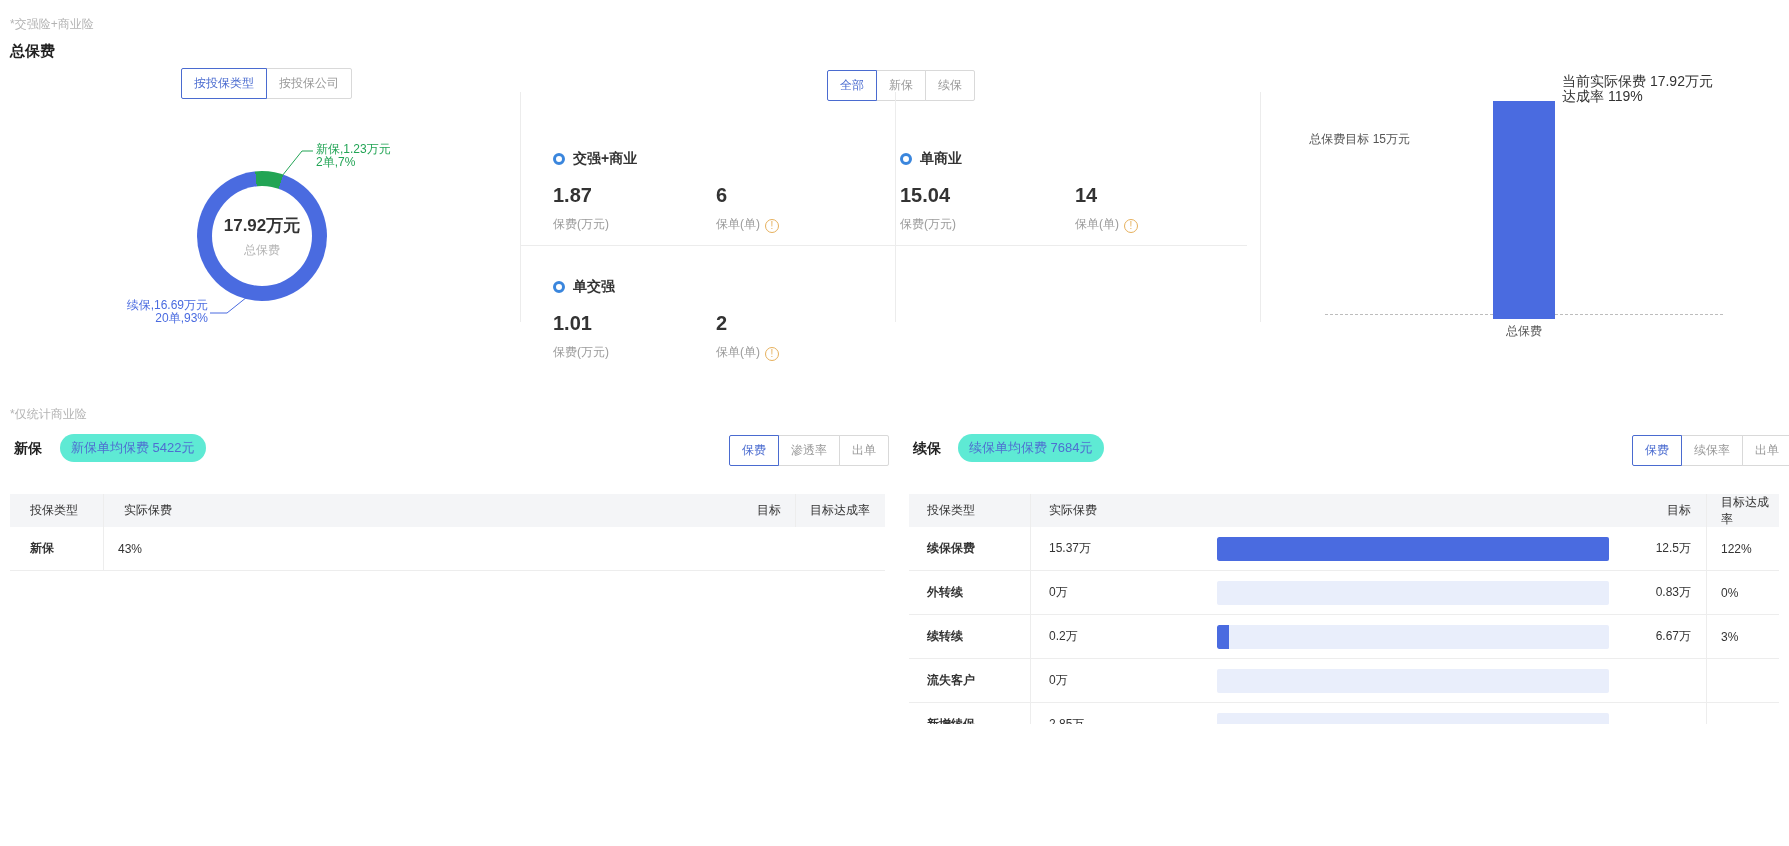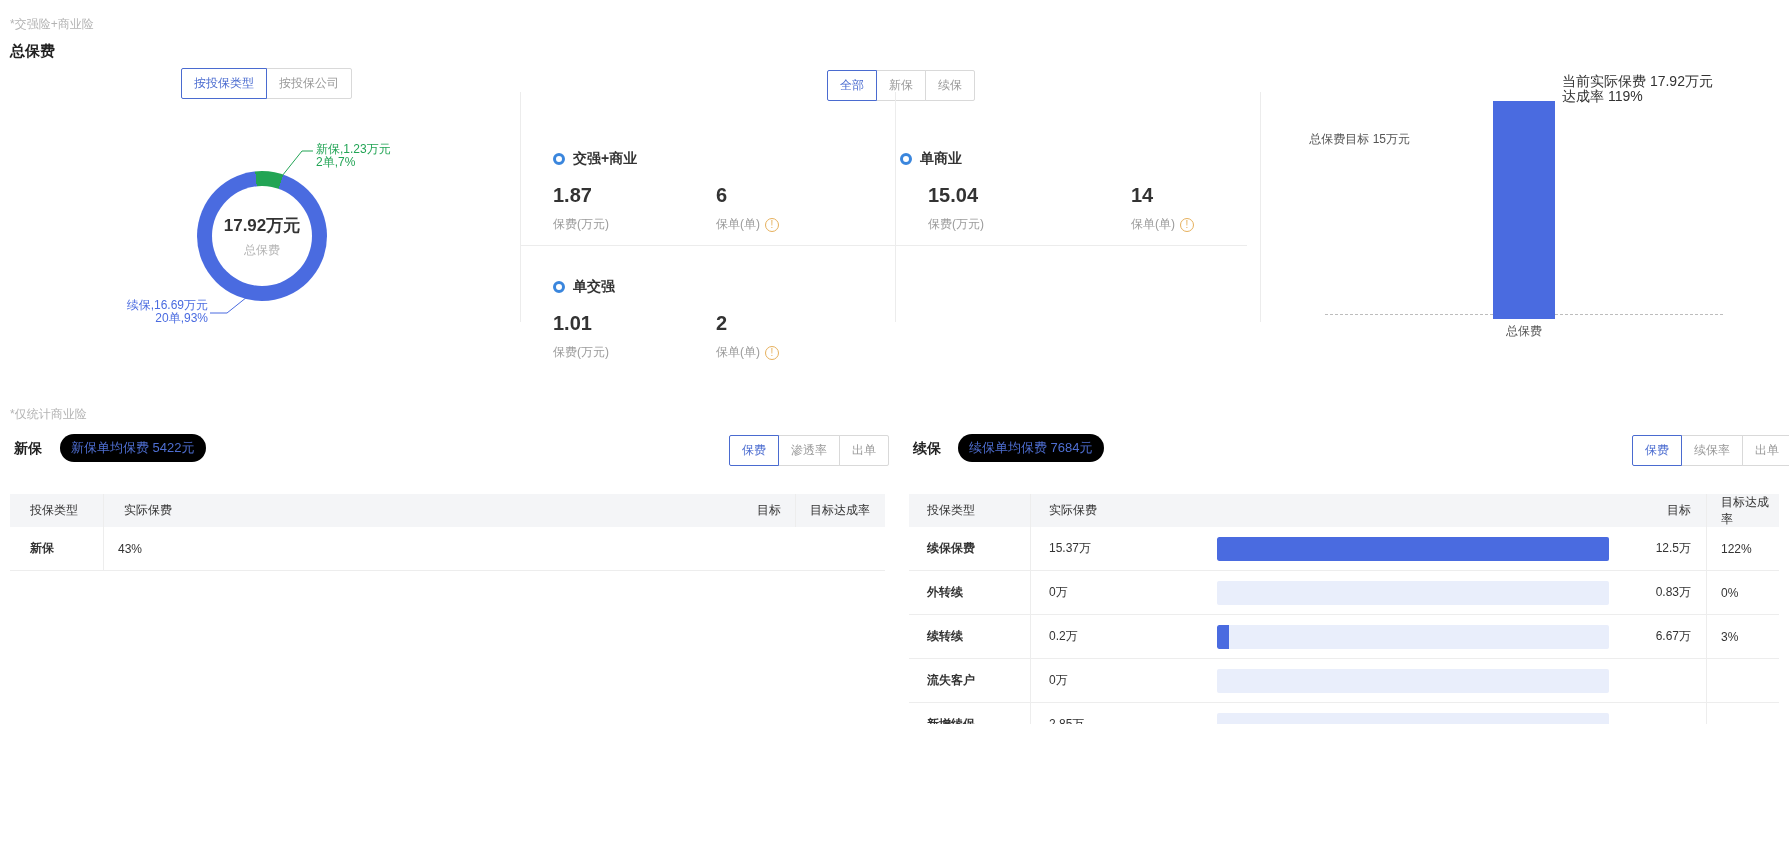--- a/index.html
+++ b/index.html
@@ -34,35 +34,35 @@
   
   .vdiv { position:absolute; width:1px; top:92px; height:230px; background:#ececec; }
   .hdiv { position:absolute; left:520px; top:245px; width:727px; height:1px; background:#ececec; }
 
   
   .stat { position:absolute; }
   .stat-title { display:flex; align-items:center; gap:8px; font-size:14px; font-weight:700; color:#333; }
   .radio-icon { width:12px; height:12px; border:3px solid #3a86dd; border-radius:50%; flex:0 0 12px; }
   .stat-values { display:flex; margin-top:16px; }
   .stat-col { width:163px; }
-  .stat-col.w2 { width:175px;margin-left:28px; }
+  .stat-col.w2 { width:175px; }
   .stat-value { font-size:20px; font-weight:700; color:#333; }
-  .stat-sub { margin-top:9px; font-size:12px; color:#9b9b9b; display:flex; align-items:center; gap:5px; }
+  .stat-sub { margin-top:9px; font-size:12px; color:#9b9b9b; display:flex; align-items:flex-end; gap:5px; }
   .warn-icon { width:14px; height:14px; border:1px solid #e6b05c; border-radius:50%; color:#e6b05c;
     font-size:10px; line-height:12px; text-align:center; display:inline-block; cursor:pointer; }
 
   
   .target-label { position:absolute; left:1240px; top:131px; width:170px; text-align:right; font-size:12px; color:#555; }
   .target-dashed { position:absolute; left:1325px; top:314px; width:398px; border-top:1px dashed #bdbdbd; }
   .target-bar { position:absolute; left:1493px; top:101px; width:62px; height:218px; background:#4a6be0; z-index:2; }
   .target-annotation { position:absolute; left:1562px; top:74px; font-size:14px; color:#333; line-height:15px; white-space:nowrap; }
   .target-cat { position:absolute; left:1483px; top:323px; width:82px; text-align:center; font-size:12px; color:#555; }
 
   
-  .badge { position:absolute; background:#000000; color:#4e6ed1; font-size:13px; padding:5px 11px; border-radius:14px; white-space:nowrap; }
+  .badge { position:absolute; background:#5eead4; color:#4e6ed1; font-size:13px; padding:5px 11px; border-radius:14px; white-space:nowrap; }
 
   
   .tbl { position:absolute; font-size:12px; }
   .tbl .row { display:flex; align-items:center; }
   .tbl-head { background:#f4f5f7; height:33px; color:#333; }
   .tbl-row { height:44px; border-bottom:1px solid #ededed; background:#fff; }
   .c1 { height:100%; display:flex; align-items:center; padding-left:20px; border-right:1px solid #ededed; }
   .c2 { height:100%; flex:1; display:flex; align-items:center; border-right:1px solid #ededed; }
   .c3 { height:100%; display:flex; align-items:center; padding-left:14px; }
   .tbl-left .c1 { flex:0 0 94px; }

